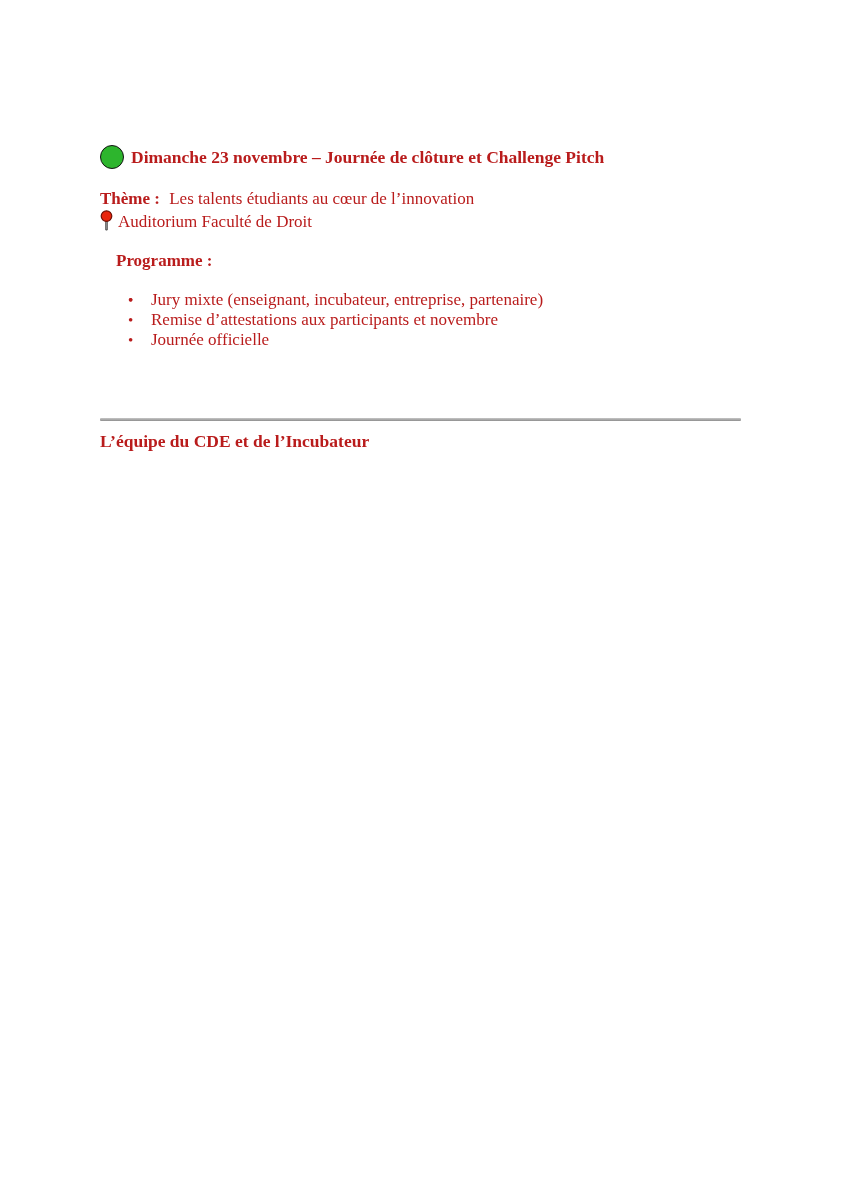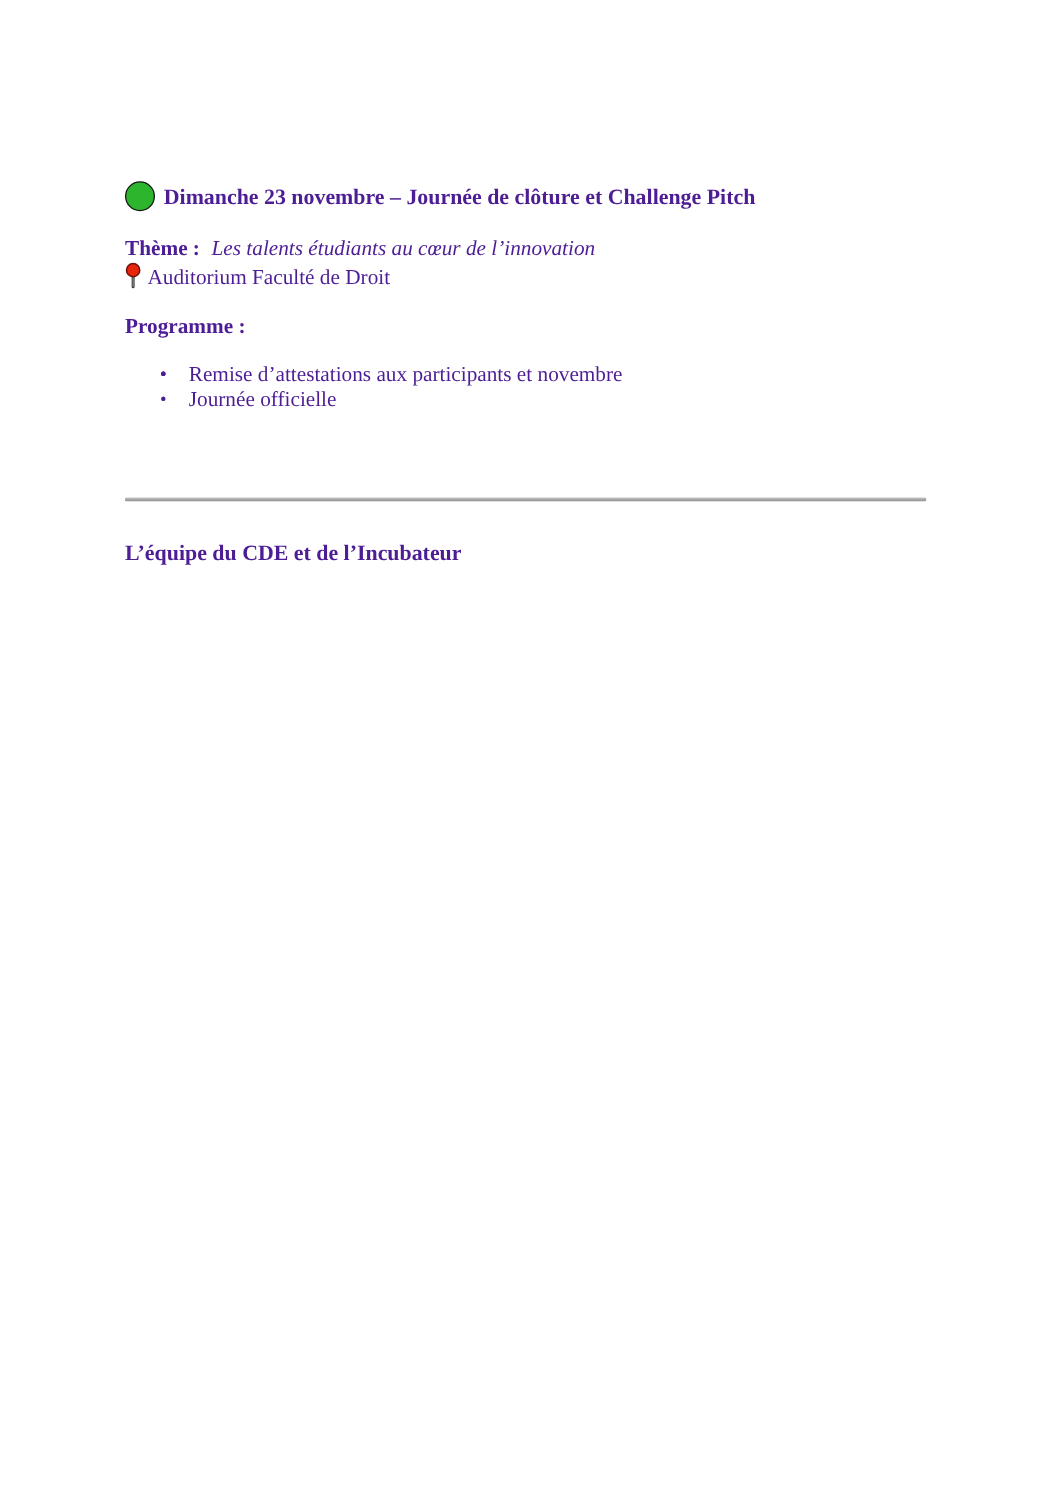--- a/index.html
+++ b/index.html
@@ -4,21 +4,21 @@
 <style>
   * { box-sizing: border-box; }
   html, body { margin: 0; padding: 0; background: #ffffff; }
   .page {
     position: relative;
     width: 843px;
     height: 1192px;
     background: #ffffff;
     overflow: hidden;
     font-family: "Liberation Serif", "DejaVu Serif", serif;
-    color: #4c1d95;
+    color: #b91c1c;
   }
   .content {
     position: absolute;
     left: 100px;
     top: 144px;
     width: 641px;
   }
   .heading-line {
     display: flex;
     align-items: center;
@@ -35,32 +35,32 @@
     border-radius: 50%;
     background: #2db52d;
     border: 1.6px solid #141414;
   }
   .text-line {
     margin: 0;
     font-size: 17px;
     line-height: 22px;
   }
   .theme-label { font-weight: 700; margin-right: 5px; }
-  .theme-value { font-style: italic; }
+  .theme-value { }
   .location-line {
     display: flex;
     align-items: center;
     gap: 5px;
     margin: 0 0 17px 0;
     font-family: Liberation Serif, serif;
   }
   .pin-icon { flex: none; display: inline-flex; }
   .pin-icon svg { display: block; }
   .programme-label {
-    margin: 0 0 18px 0;
+    margin: 0 0 18px 16px;
     font-weight: 700;
     font-size: 17px;
     line-height: 22px;
   }
   .bullet-list { margin: 0; padding: 0; }
   .bullet-item {
     position: relative;
     padding-left: 51px;
     font-size: 17px;
     line-height: 20px;
@@ -71,21 +71,21 @@
     top: 0;
     font-size: 15px;
   }
   .divider {
     margin-top: 68px;
     height: 3px;
     border-radius: 1px;
     background: linear-gradient(#c6c6c6, #8e8e8e);
   }
   .signature {
-    margin: 30px 0 0 0;
+    margin: 9px 0 0 0;
     font-weight: 700;
     font-size: 17.5px;
     line-height: 22px;
   }
 </style>
 </head>
 <body>
 
 <div class="page">
   <div class="content">
@@ -112,20 +112,21 @@
     </div>
 
     <p class="programme-label">Programme :</p>
 
     <div class="bullet-list">
       <div class="bullet-item">
         <span class="bullet-marker">•</span>
       </div>
       <div class="bullet-item">
         <span class="bullet-marker">•</span>
+        <span>Jury mixte (enseignant, incubateur, entreprise, partenaire)</span>
       </div>
       <div class="bullet-item">
         <span class="bullet-marker">•</span>
         <span>Remise d’attestations aux participants et novembre</span>
       </div>
       <div class="bullet-item">
         <span class="bullet-marker">•</span>
         <span>Journée officielle</span>
       </div>
     </div>

